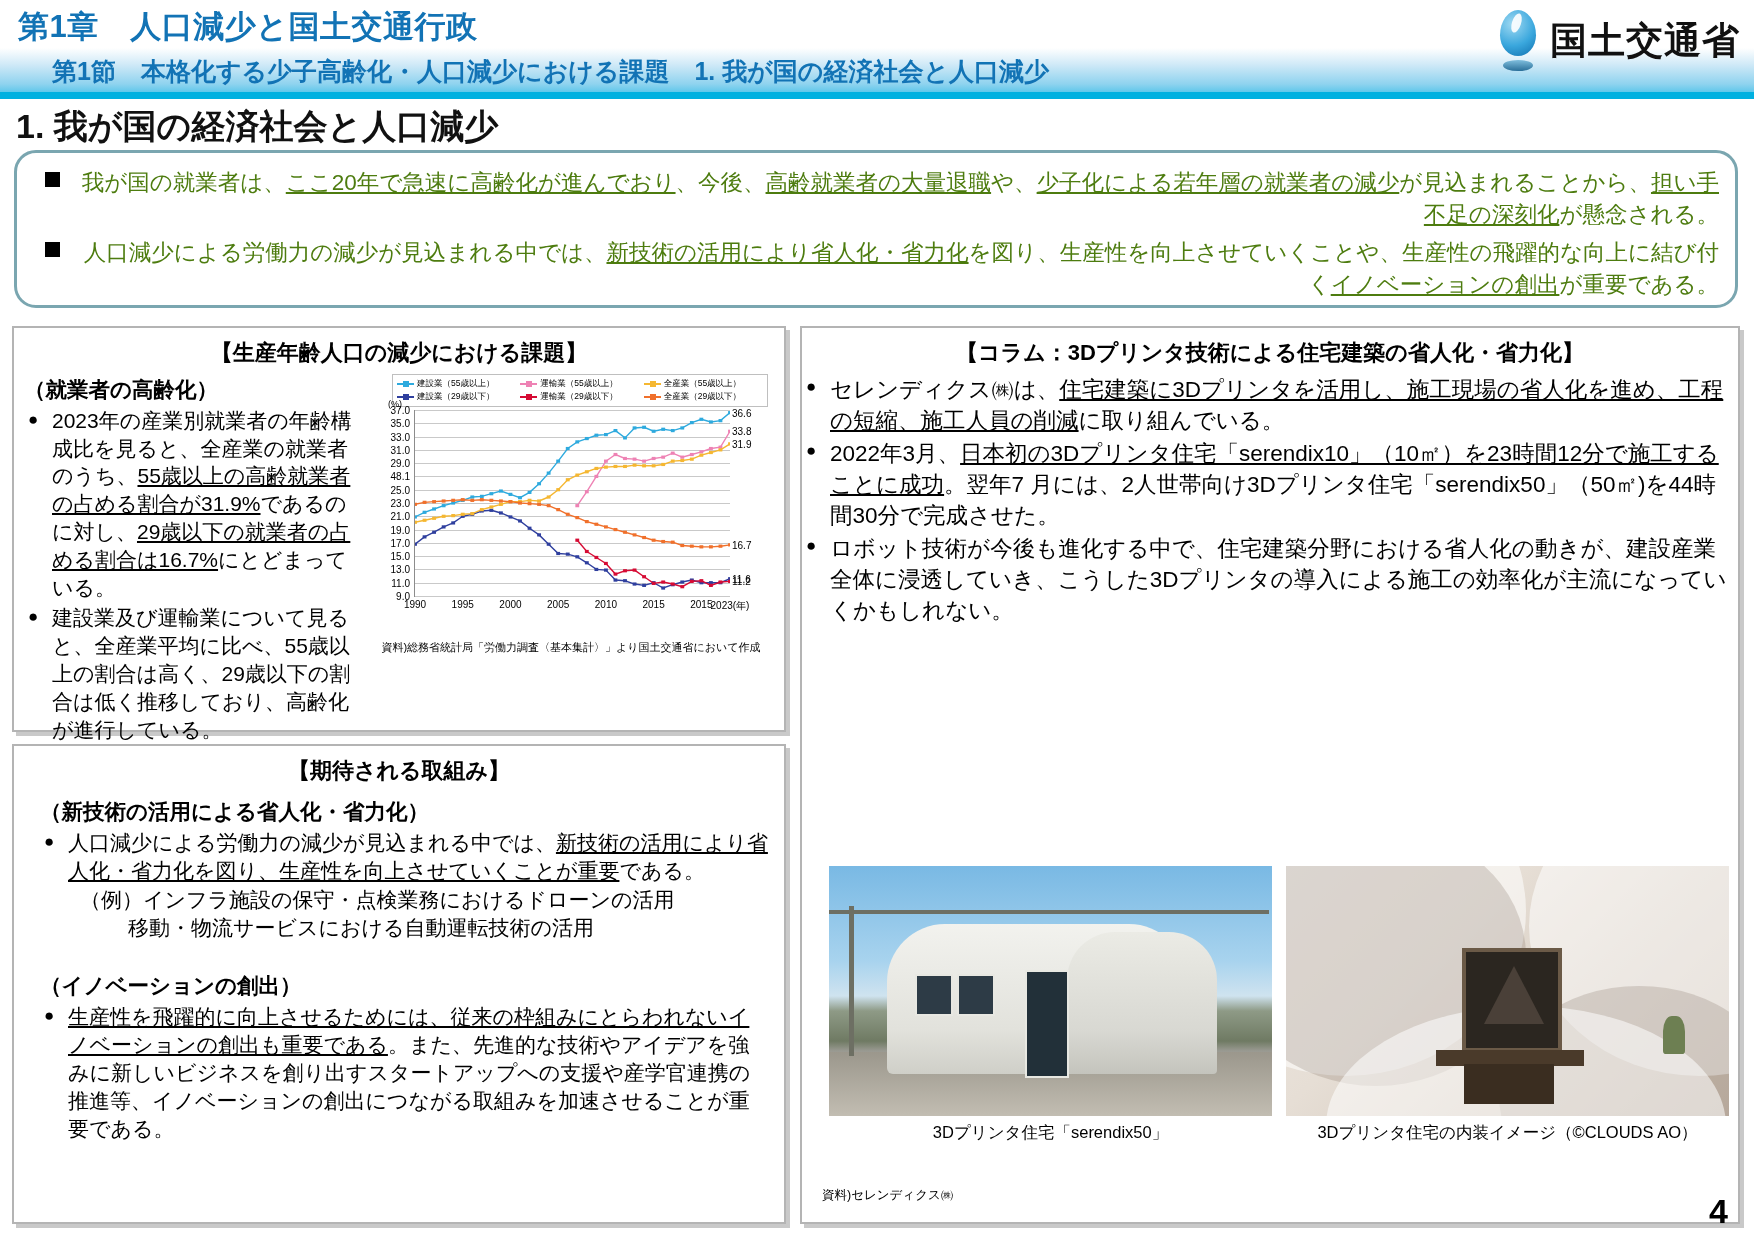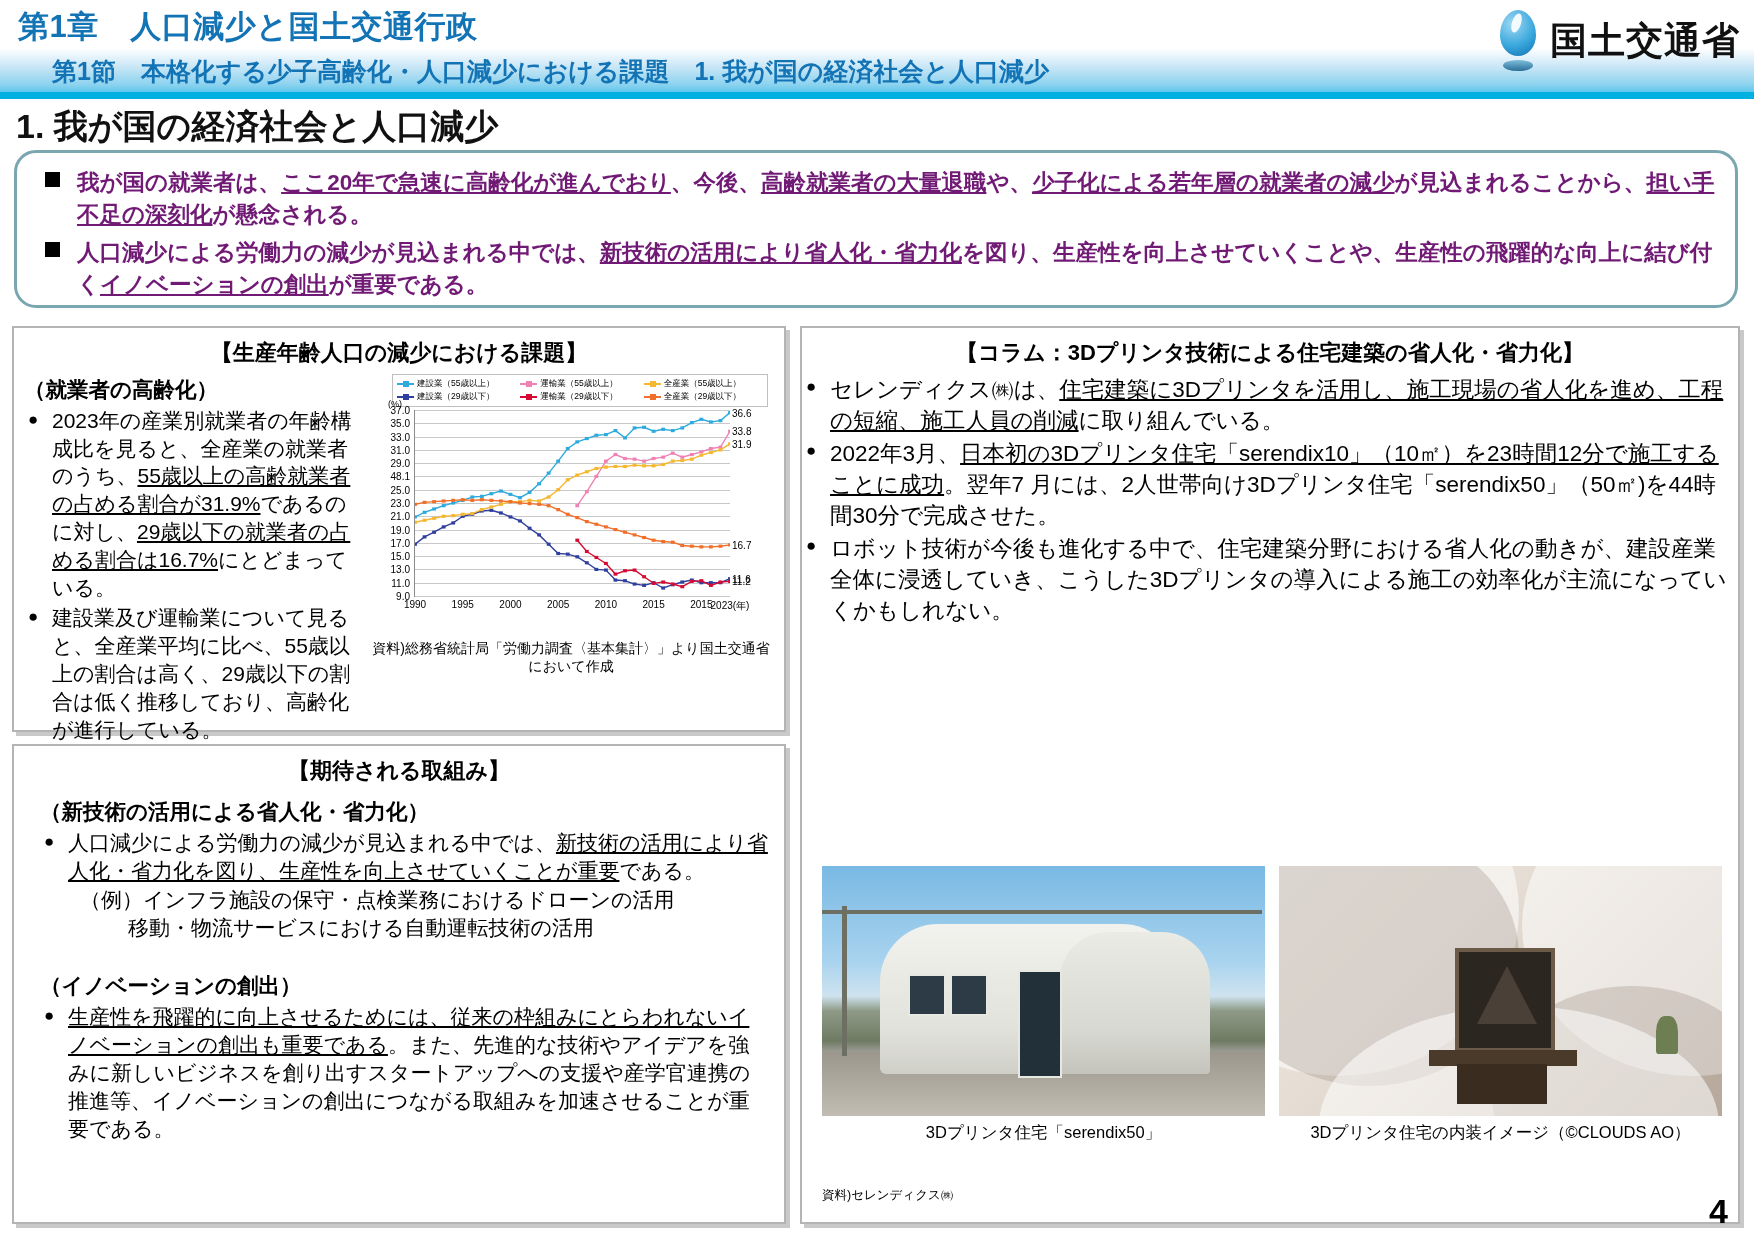--- a/index.html
+++ b/index.html
@@ -44,21 +44,21 @@
     position:absolute;left:16px;top:104px;font-size:34px;font-weight:bold;color:#111;
   }
   
   .summary-box{
     position:absolute;left:14px;top:150px;width:1724px;height:158px;
     border:3px solid #7aa6b0;border-radius:22px;background:#fff;box-sizing:border-box;
   }
   .summary-list{margin:0;padding:14px 16px 0 20px;list-style:none;}
   .summary-list li{
     position:relative;padding-left:40px;margin-bottom:6px;
-    font-size:22.5px;line-height:1.42;font-weight:bold;color:#701a75;
+    font-size:22.5px;line-height:1.42;font-weight:normal;color:#4d7c0f;text-align:right;
   }
   .summary-list li .sq{
     position:absolute;left:8px;top:5px;width:15px;height:15px;background:#000;
   }
   u{text-decoration:underline;text-underline-offset:2px;}
   
   .panel{
     position:absolute;background:#fff;border:2px solid #b4b4b4;box-sizing:border-box;
     box-shadow:4px 4px 0 #c9c9c9;
   }
@@ -98,27 +98,27 @@
   .yaxis{position:absolute;left:0;top:0;width:44px;height:186px;}
   .ytick{position:absolute;right:4px;font-size:10px;transform:translateY(-50%);}
   .plot{
     position:absolute;left:44px;top:0;right:44px;height:186px;
     border-left:1px solid #8c8c8c;border-bottom:1px solid #8c8c8c;
   }
   .grid-line{position:absolute;left:0;right:0;height:1px;background:#c9c9c9;}
   .xtick{position:absolute;top:189px;font-size:10px;transform:translateX(-50%);}
   .endlab{position:absolute;font-size:10px;left:2px;transform:translateY(-50%);white-space:nowrap;}
   .endlabs{position:absolute;right:0;top:0;width:44px;height:186px;text-align:center;}
-  .chart-src{font-size:14px;text-align:center;margin-top:18px;}
+  .chart-src{font-size:11px;text-align:center;margin-top:18px;}
 
   
   .rt-list{padding:0 22px;margin-top:56px;}
   .rt-list>li{margin-bottom:28px;font-size:22.5px;line-height:1.38;padding-left:32px;}
   .rt-list>li .bl{font-size:18px;top:5px;}
-  .photos{position:absolute;left:20px;bottom:78px;width:900px;display:flex;gap:14px;}
+  .photos{position:absolute;left:27px;bottom:78px;width:900px;display:flex;gap:14px;}
   .photo{width:443px;height:250px;position:relative;overflow:hidden;border:0;}
   .cap{font-size:16.5px;text-align:center;margin-top:6px;}
   .src-note{position:absolute;left:20px;bottom:18px;font-size:12.5px;}
 
   
   .ph1{background:linear-gradient(to bottom,#79b9e4 0%,#a8d3ee 38%,#cfe3ef 52%,#8e9a86 58%,#6f7a63 70%,#9a9a92 74%,#b9b5ab 100%);}
   .ph1 .bldg{
     position:absolute;left:58px;top:58px;width:300px;height:150px;
     background:linear-gradient(to bottom,#f2f2ee 0%,#e2e2dc 70%,#cfcfc8 100%);
     border-radius:58px 58px 6px 6px;

